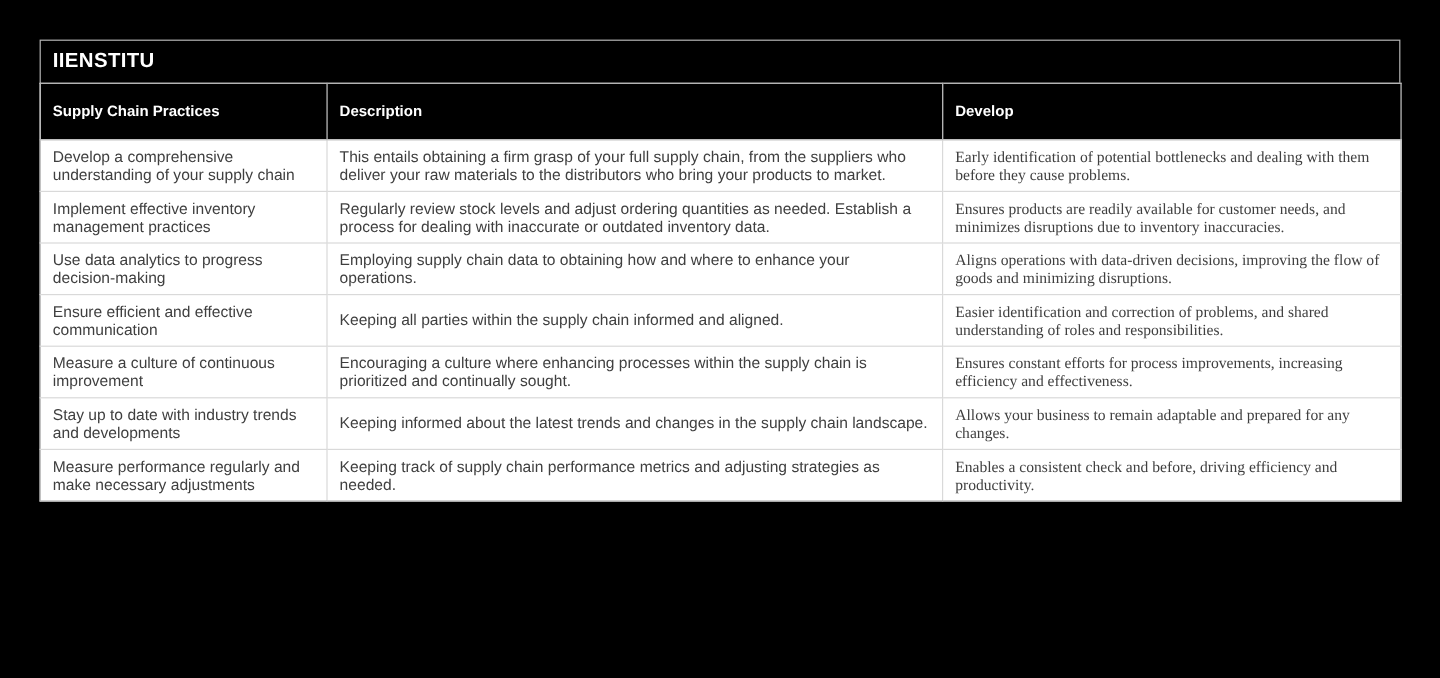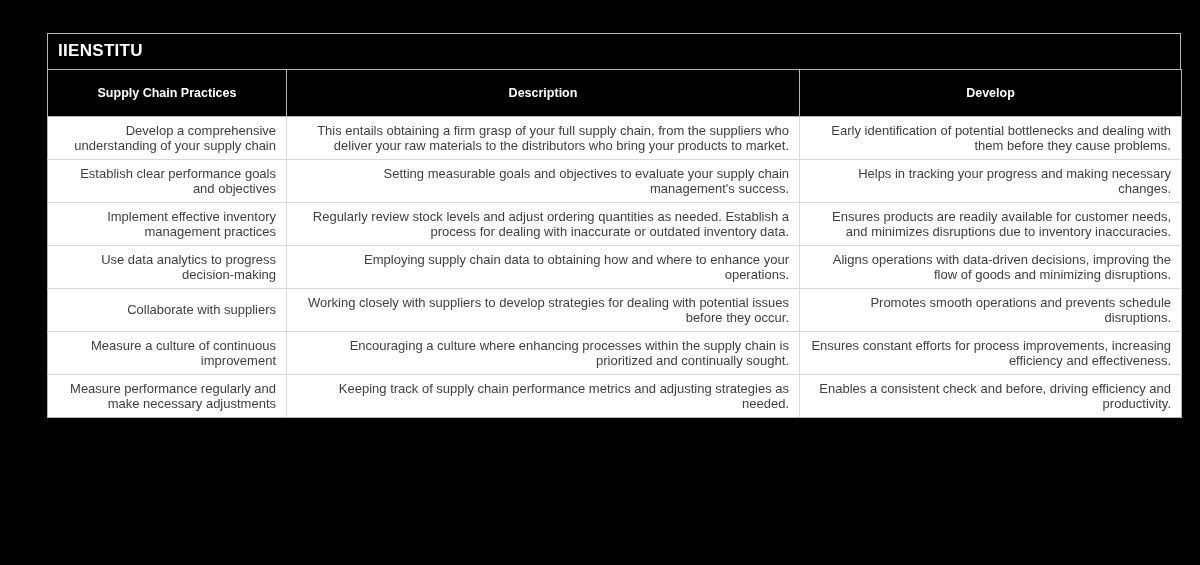--- a/index.html
+++ b/index.html
@@ -5,21 +5,21 @@
   html, body {
     margin: 0;
     padding: 0;
     background: #000000;
     width: 1200px;
     height: 565px;
     font-family: "Liberation Sans", "DejaVu Sans", sans-serif;
   }
   .frame {
     position: absolute;
-    left: 47px;
+    left: 33px;
     top: 33px;
     width: 1134px;
   }
   .titlebar {
     background: #000000;
     border: 1.5px solid #b4b4b4;
     color: #ffffff;
     font-weight: 700;
     font-size: 17px;
     line-height: 20px;
@@ -33,42 +33,41 @@
     width: 100%;
     margin-top: -1.5px;
     background: #ffffff;
     border: 1.5px solid #b4b4b4;
   }
   table.data-table th {
     background: #000000;
     color: #ffffff;
     font-size: 12.5px;
     font-weight: 700;
-    text-align: center;
+    text-align: left;
     padding: 16px 10px;
     height: 29px;
     box-sizing: border-box;
     border: 1.5px solid #b4b4b4;
     vertical-align: middle;
   }
   table.data-table td {
     font-size: 13px;
     line-height: 15px;
     color: #3f3f3f;
     padding: 5px 10px;
     height: 43px;
     box-sizing: border-box;
     border: 1px solid #d9d9d9;
     vertical-align: middle;
     background: #ffffff;
-    text-align: right;
   }
   
   table.data-table tr td:first-child { border-left-color: #b4b4b4; }
-  table.data-table tr td:last-child { border-right-color: #b4b4b4; }
+  table.data-table tr td:last-child { border-right-color: #b4b4b4; font-family: Liberation Serif, serif; }
   table.data-table tr:last-child td { border-bottom-color: #b4b4b4; }
 </style>
 </head>
 <body>
 
 <div class="frame">
   <div class="titlebar">IIENSTITU</div>
 
   <table class="data-table">
     <colgroup>
@@ -83,43 +82,43 @@
         <th>Develop</th>
       </tr>
     </thead>
     <tbody>
         <tr>
     <td>Develop a comprehensive understanding of your supply chain</td>
     <td>This entails obtaining a firm grasp of your full supply chain, from the suppliers who deliver your raw materials to the distributors who bring your products to market.</td>
     <td>Early identification of potential bottlenecks and dealing with them before they cause problems.</td>
   </tr>
         <tr>
-    <td>Establish clear performance goals and objectives</td>
-    <td>Setting measurable goals and objectives to evaluate your supply chain management's success.</td>
-    <td>Helps in tracking your progress and making necessary changes.</td>
-  </tr>
-        <tr>
     <td>Implement effective inventory management practices</td>
     <td>Regularly review stock levels and adjust ordering quantities as needed. Establish a process for dealing with inaccurate or outdated inventory data.</td>
     <td>Ensures products are readily available for customer needs, and minimizes disruptions due to inventory inaccuracies.</td>
   </tr>
         <tr>
     <td>Use data analytics to progress decision-making</td>
     <td>Employing supply chain data to obtaining how and where to enhance your operations.</td>
     <td>Aligns operations with data-driven decisions, improving the flow of goods and minimizing disruptions.</td>
   </tr>
         <tr>
-    <td>Collaborate with suppliers</td>
-    <td>Working closely with suppliers to develop strategies for dealing with potential issues before they occur.</td>
-    <td>Promotes smooth operations and prevents schedule disruptions.</td>
+    <td>Ensure efficient and effective communication</td>
+    <td>Keeping all parties within the supply chain informed and aligned.</td>
+    <td>Easier identification and correction of problems, and shared understanding of roles and responsibilities.</td>
   </tr>
         <tr>
     <td>Measure a culture of continuous improvement</td>
     <td>Encouraging a culture where enhancing processes within the supply chain is prioritized and continually sought.</td>
     <td>Ensures constant efforts for process improvements, increasing efficiency and effectiveness.</td>
+  </tr>
+        <tr>
+    <td>Stay up to date with industry trends and developments</td>
+    <td>Keeping informed about the latest trends and changes in the supply chain landscape.</td>
+    <td>Allows your business to remain adaptable and prepared for any changes.</td>
   </tr>
         <tr>
     <td>Measure performance regularly and make necessary adjustments</td>
     <td>Keeping track of supply chain performance metrics and adjusting strategies as needed.</td>
     <td>Enables a consistent check and before, driving efficiency and productivity.</td>
   </tr>
       </tbody>
   </table>
 </div>
 

